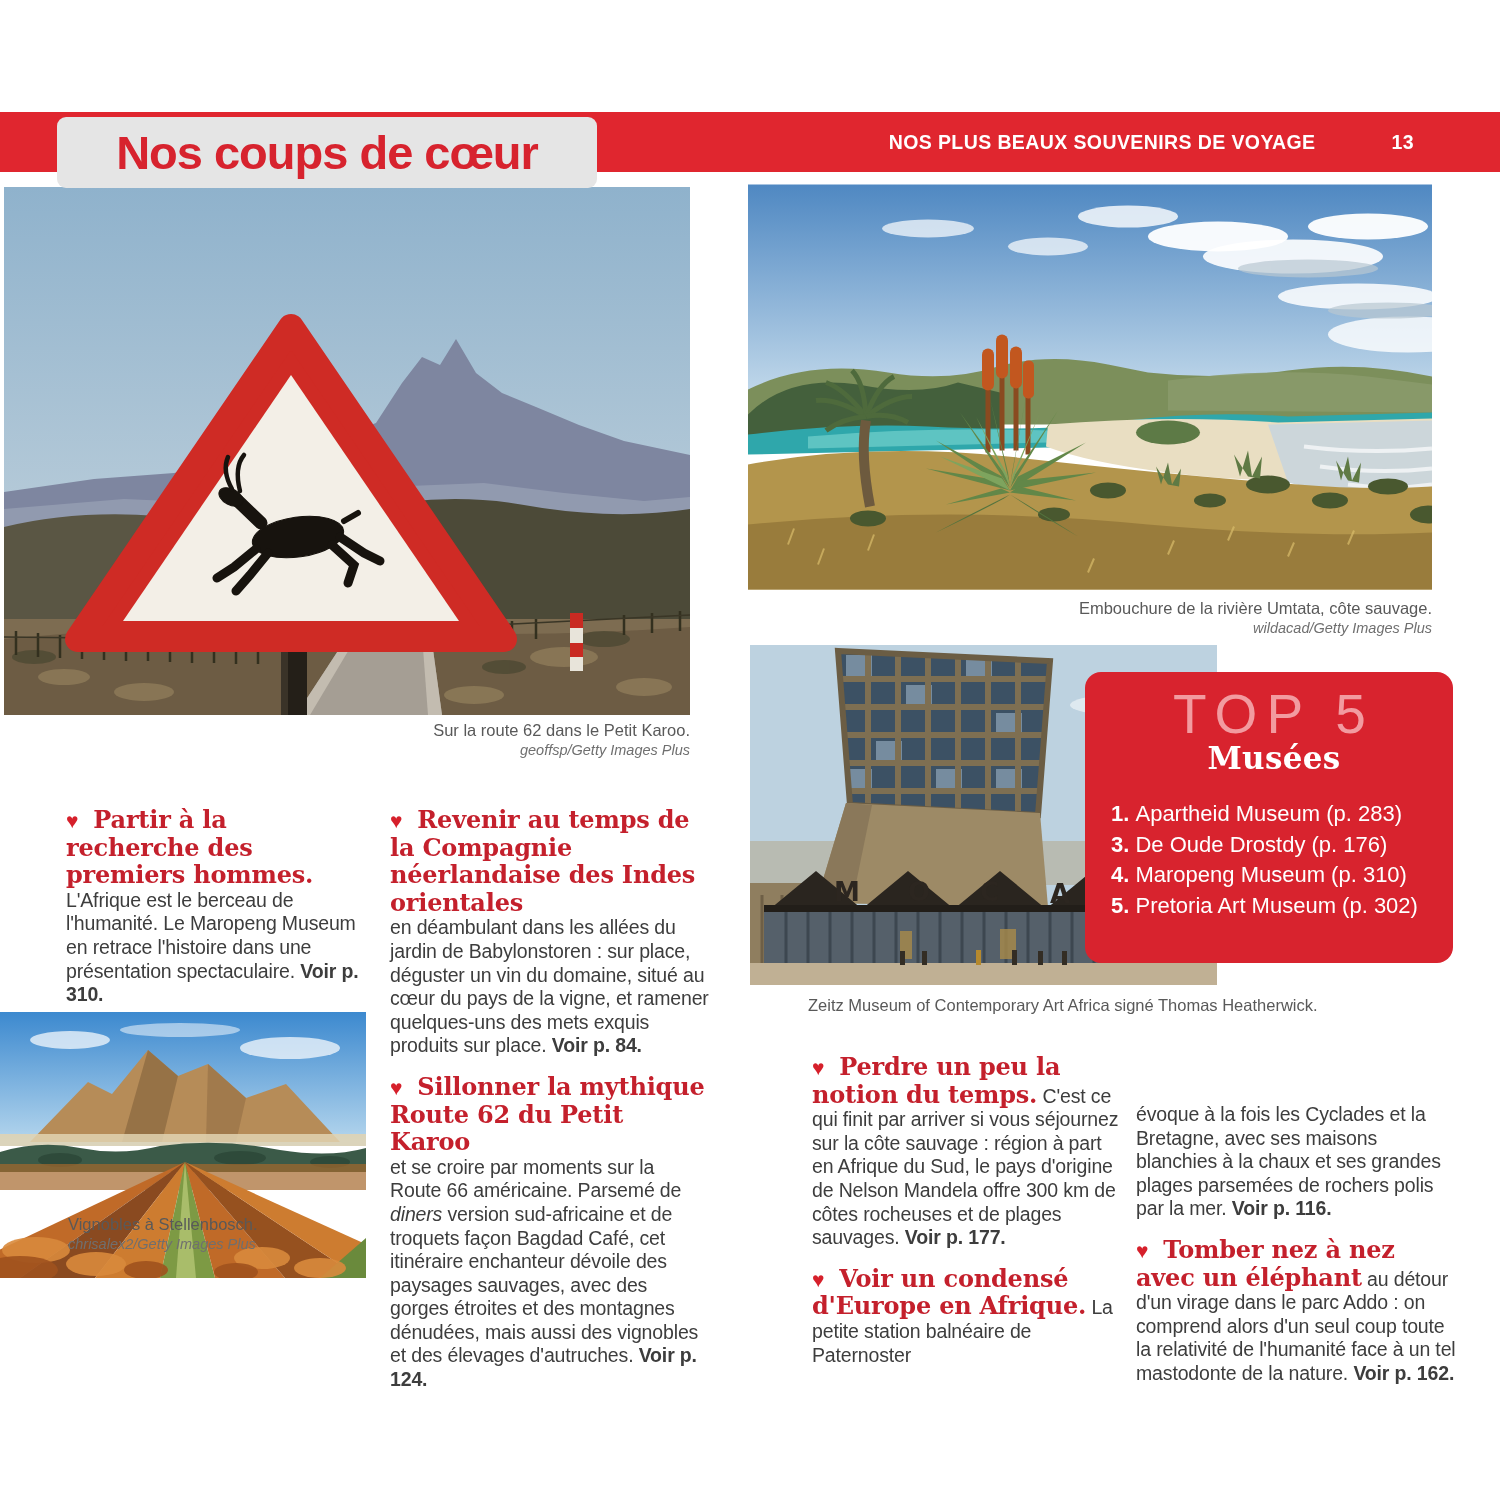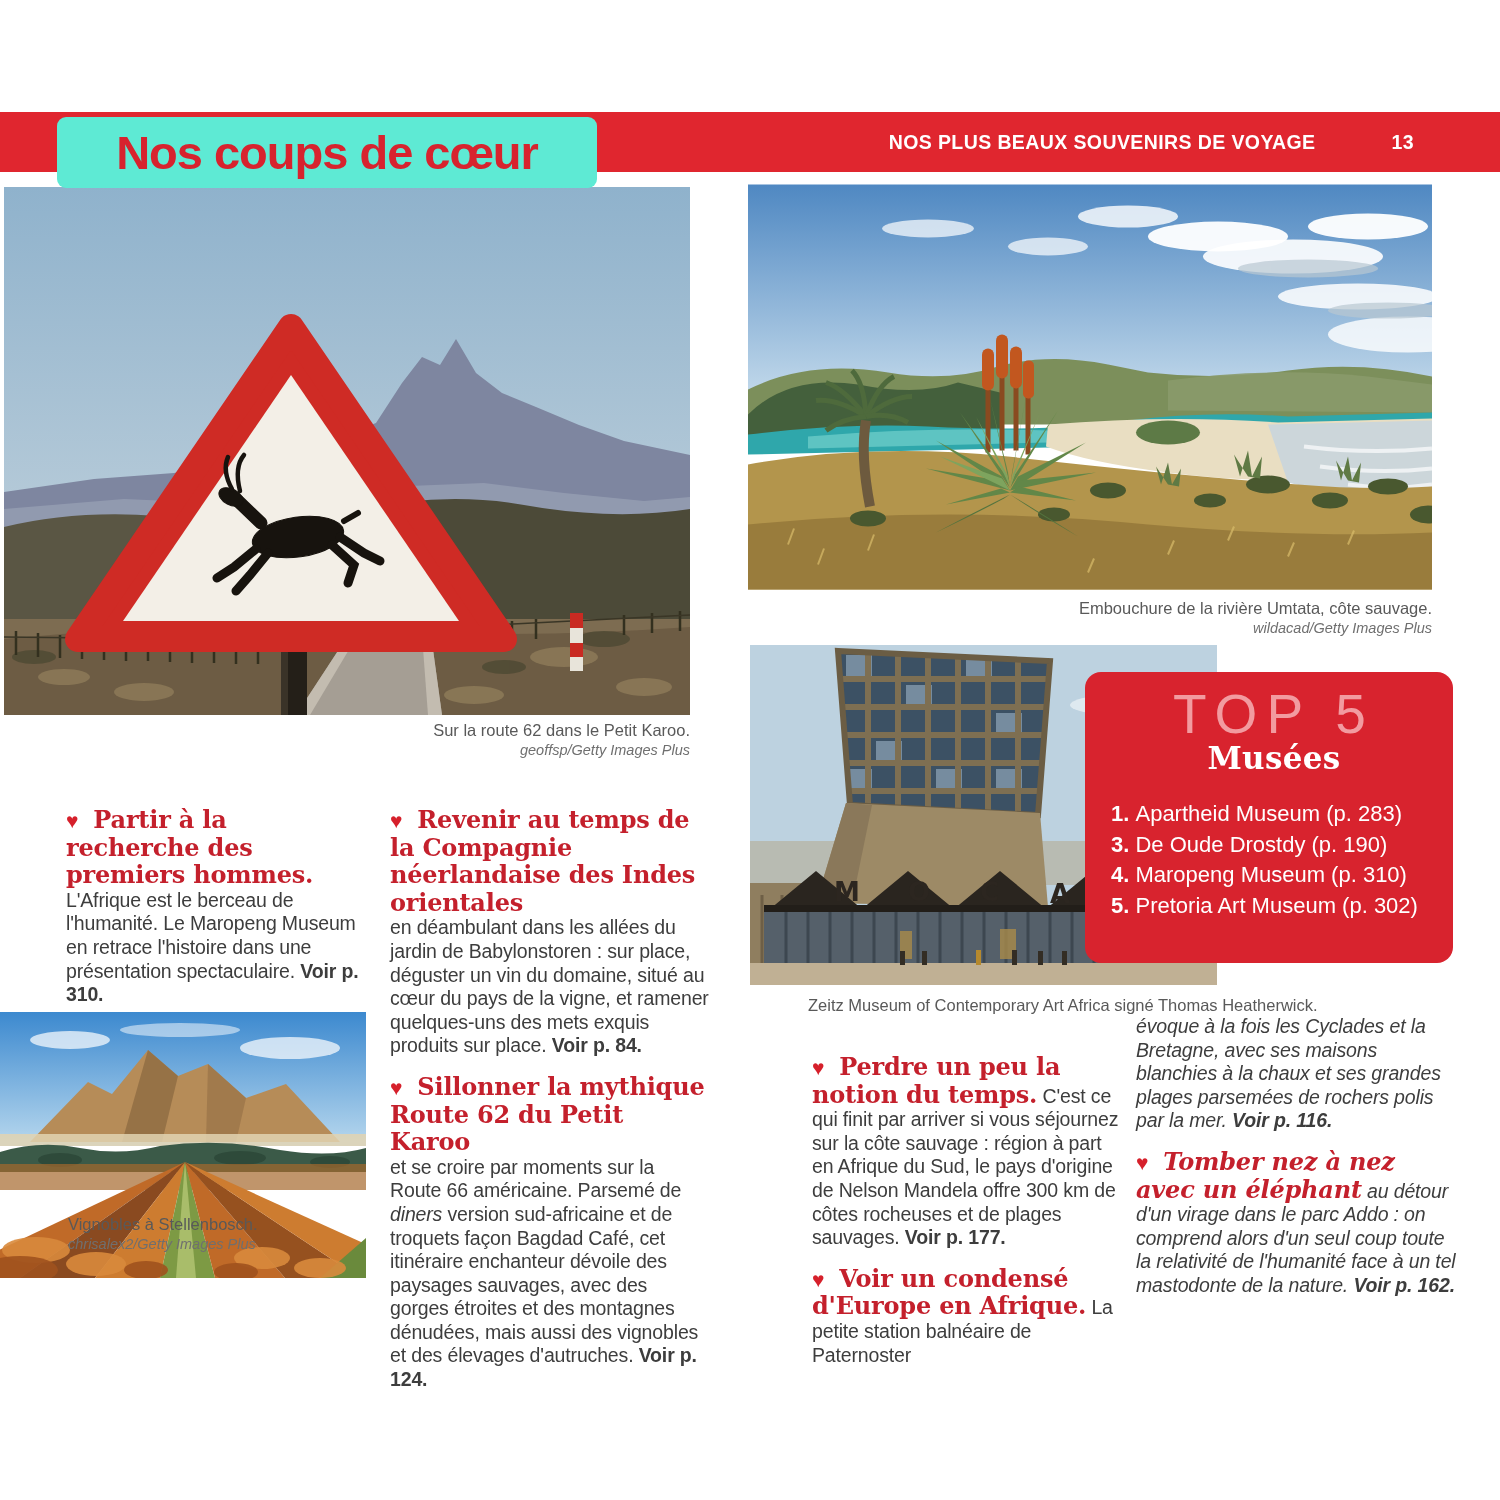--- a/index.html
+++ b/index.html
@@ -1,21 +1,21 @@
 <!DOCTYPE html>
 <html lang="fr"><head>
 <meta charset="utf-8">
 <style>
   html,body{margin:0;padding:0;background:#ffffff;}
   .page{position:relative;width:1500px;height:1500px;background:#ffffff;overflow:hidden;
         font-family:"Liberation Sans",sans-serif;-webkit-font-smoothing:antialiased;}
 
   
   .band{position:absolute;left:0;top:112px;width:1500px;height:60px;background:#e0262f;}
-  .title-box{position:absolute;left:57px;top:117px;width:540px;height:71px;background:#5eead4;
+  .title-box{position:absolute;left:57px;top:117px;width:540px;height:71px;background:#e5e5e5;
              border-radius:9px;display:flex;align-items:center;justify-content:center;z-index:3;}
   .page-title{font-size:47px;font-weight:700;color:#d7232e;letter-spacing:-1px;}
   .header-right{position:absolute;top:112px;right:86px;height:60px;display:flex;align-items:center;
                 gap:76px;color:#ffffff;font-weight:700;font-size:19.5px;letter-spacing:.4px;z-index:3;}
 
   
   .photo{position:absolute;overflow:hidden;}
   .photo svg{display:block;width:100%;height:100%;}
   #photo-route62{left:4px;top:187px;width:686px;height:528px;}
   #photo-umtata{left:748px;top:184px;width:684px;height:406px;}
@@ -40,21 +40,21 @@
             color:#ffffff;margin-top:-2px;letter-spacing:.3px;}
   .top5-list{margin:23px 0 0;padding:0;list-style:none;color:#ffffff;font-size:22px;line-height:30.5px;}
   .top5-list li{padding-left:31px;text-indent:-31px;}
   .top5-list .n{font-weight:700;}
 
   
   .col{position:absolute;font-size:19.5px;line-height:23.6px;color:#3d3d3d;letter-spacing:-.15px;}
   #col-a{left:66px;top:806px;width:302px;}
   #col-b{left:390px;top:806px;width:320px;}
   #col-c{left:812px;top:1053px;width:312px;}
-  #col-d{left:1136px;top:1015px;width:324px;font-style:italic;}
+  #col-d{left:1136px;top:1103px;width:324px;}
   .feature + .feature{margin-top:15px;}
   .feature p{margin:0;}
   .fh{font-family:"DejaVu Serif",serif;font-weight:700;color:#c4202c;font-size:24px;
       line-height:27.5px;letter-spacing:-.2px;}
   .fh-line{margin:0 0 2px 0;}
   .heart{color:#d6202b;font-size:21px;margin-right:15px;}
   .b{font-weight:700;}
   .i{font-style:italic;}
 </style>
 </head>
@@ -327,21 +327,21 @@
   </div>
   <div class="cap" id="cap-zeitz">
     <span>Zeitz Museum of Contemporary Art Africa signé Thomas Heatherwick.</span>
   </div>
 
   <div class="top5">
     <div class="top5-title">TOP 5</div>
     <div class="top5-sub">Musées</div>
     <ol class="top5-list">
         <li><span class="n">1. </span><span>Apartheid Museum (p. 283)</span></li>
-        <li><span class="n">3. </span><span>De Oude Drostdy (p. 190)</span></li>
+        <li><span class="n">3. </span><span>De Oude Drostdy (p. 176)</span></li>
         <li><span class="n">4. </span><span>Maropeng Museum (p. 310)</span></li>
         <li><span class="n">5. </span><span>Pretoria Art Museum (p. 302)</span></li>
       </ol>
   </div>
 
   <div class="photo" id="photo-vignobles">
     <svg viewBox="0 0 366 266">
       <defs>
         <linearGradient id="g4sky" x1="0" y1="0" x2="0" y2="1">
           <stop offset="0" stop-color="#3c89cf"></stop>

